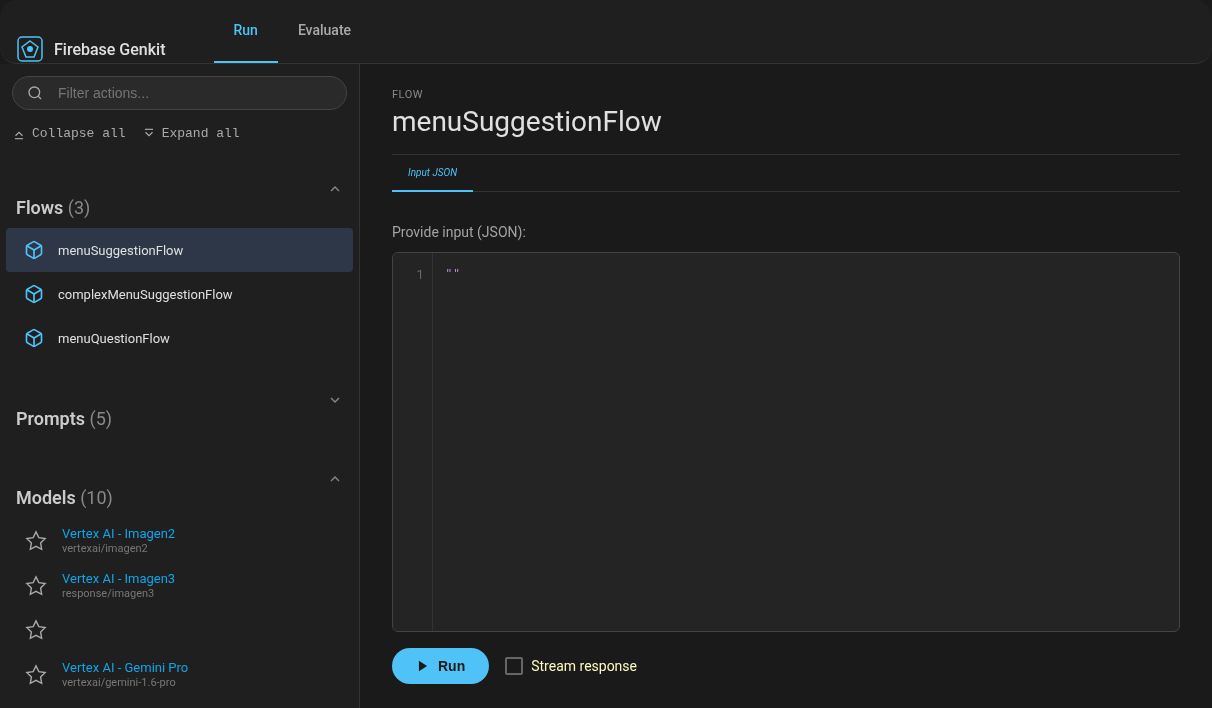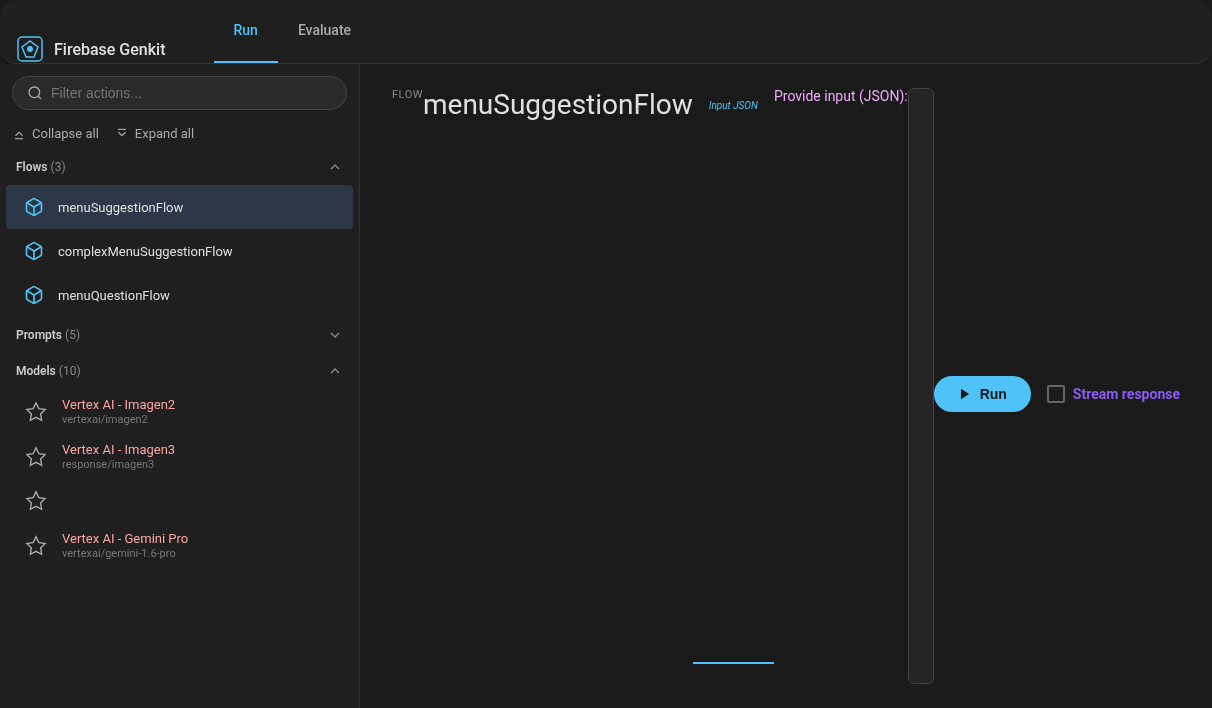--- a/index.html
+++ b/index.html
@@ -90,21 +90,21 @@
       padding: 12px 12px;
     }
 
     .search-box {
       display: flex;
       align-items: center;
       background: #2a2a2a;
       border: 1px solid #444;
       border-radius: 24px;
       padding: 8px 14px;
-      gap: 8px;
+      gap: 15px;
     }
 
     .search-icon-svg {
       color: #aaa;
       flex-shrink: 0;
     }
 
     .search-input {
       background: transparent;
       border: none;
@@ -112,20 +112,21 @@
       color: #aaa;
       font-size: 14px;
       width: 100%;
     }
 
     .sidebar-controls {
       display: flex;
       align-items: center;
       padding: 4px 12px 8px;
       gap: 16px;
+      font-family: Liberation Mono, monospace;
     }
 
     .control-btn {
       display: flex;
       align-items: center;
       gap: 6px;
       cursor: pointer;
       color: #aaa;
       font-size: 13px;
     }
@@ -150,23 +151,24 @@
     .section-header {
       display: flex;
       align-items: center;
       justify-content: space-between;
       padding: 10px 16px;
       cursor: pointer;
       user-select: none;
     }
 
     .section-title {
-      font-size: 12px;
+      font-size: 18px;
       font-weight: 600;
       color: #ccc;
+      margin-top: 38px;
     }
 
     .section-count {
       color: #888;
       font-weight: 400;
     }
 
     .chevron-icon {
       color: #888;
     }
@@ -221,35 +223,35 @@
       color: #aaa;
     }
 
     .model-item-info {
       display: flex;
       flex-direction: column;
     }
 
     .model-item-name {
       font-size: 13px;
-      color: #fca5a5;
+      color: #0ea5e9;
     }
 
     .model-item-path {
       font-size: 11px;
       color: #777;
       margin-top: 1px;
     }
 
     
     .main-content {
       flex: 1;
       background: #1a1a1a;
       display: flex;
-      flex-direction: row;
+      flex-direction: column;
       padding: 24px 32px;
       overflow: hidden;
     }
 
     .flow-label {
       font-size: 11px;
       color: #888;
       text-transform: uppercase;
       letter-spacing: 0.5px;
       margin-bottom: 4px;
@@ -284,22 +286,23 @@
       font-style: italic;
     }
 
     .content-tab.active {
       color: #4fc3f7;
       border-bottom: 2px solid #4fc3f7;
     }
 
     .input-label {
       font-size: 14px;
-      color: #f0abfc;
+      color: #a3a3a3;
       margin-bottom: 12px;
+      margin-top: 12px;
     }
 
     .json-editor {
       background: #242424;
       border: 1px solid #444;
       border-radius: 6px;
       flex: 1;
       display: flex;
       overflow: hidden;
       font-family: 'Roboto Mono', 'Courier New', monospace;
@@ -363,22 +366,21 @@
       height: 18px;
       border: 2px solid #666;
       border-radius: 2px;
       background: transparent;
       cursor: pointer;
       appearance: none;
     }
 
     .stream-label {
       font-size: 14px;
-      color: #8b5cf6;
-      font-weight: bold;
+      color: #fef9c3;
     }
   </style>
 </head>
 <body>
 
 <div class="top-nav">
   <div class="logo-area">
 
     <svg class="logo-icon" viewBox="0 0 28 28" fill="none" xmlns="http://www.w3.org/2000/svg">
       <rect x="2" y="2" width="24" height="24" rx="4" fill="none" stroke="#4fc3f7" stroke-width="1.5"></rect>

